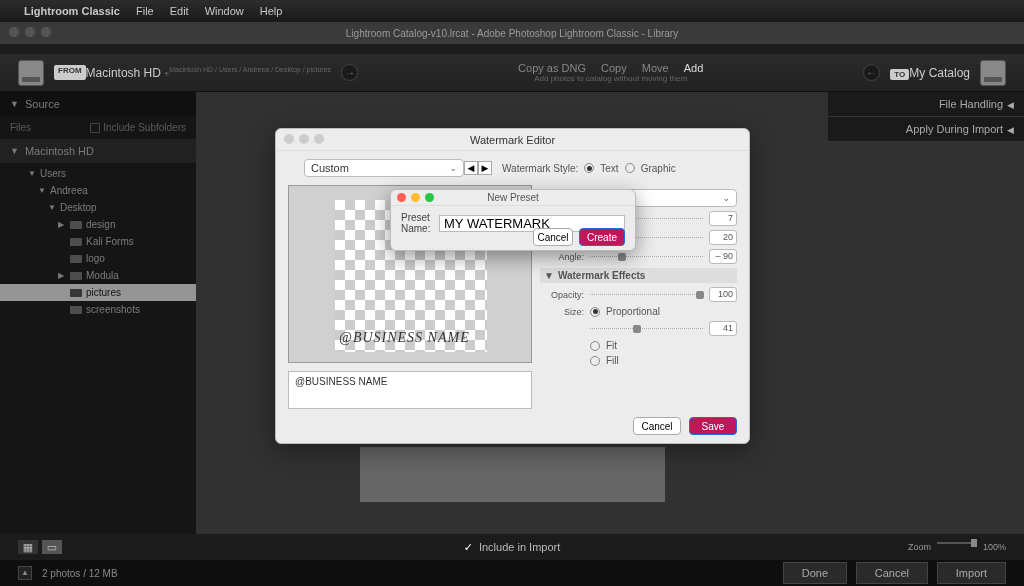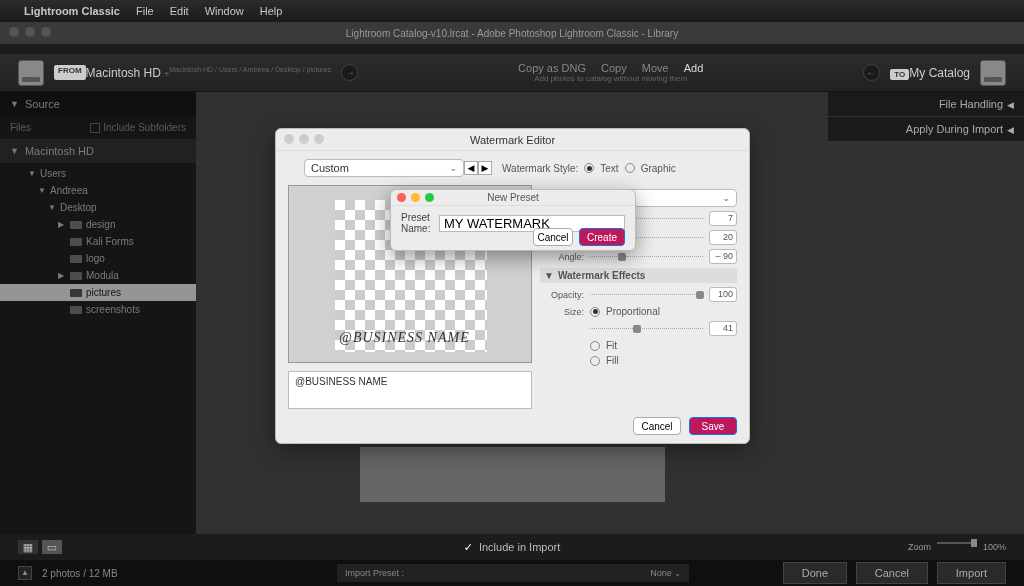--- a/index.html
+++ b/index.html
@@ -373,23 +373,19 @@
           <span style="position:absolute;right:0;top:-3px;width:6px;height:8px;background:#888"></span>
         </span>
         <span>100%</span>
       </div>
   </div>
   <div class="bottom-bar2">
     <div style="display:flex;align-items:center;gap:10px">
       <span style="display:inline-block;width:14px;height:14px;background:#222;border:1px solid #444;text-align:center;font-size:8px;line-height:12px">▲</span>
       <span>2 photos / 12 MB</span>
     </div>
-    <div class="preset-bar">
-      <span>Import Preset :</span>
-      <span><span>None</span> <span style="font-size:8px">⌄</span></span>
-    </div>
     <div>
       <span class="btn-import">Done</span>
       <span class="btn-import">Cancel</span>
       <span class="btn-import">Import</span>
     </div>
   </div>
 </div>
 
 </body></html>

